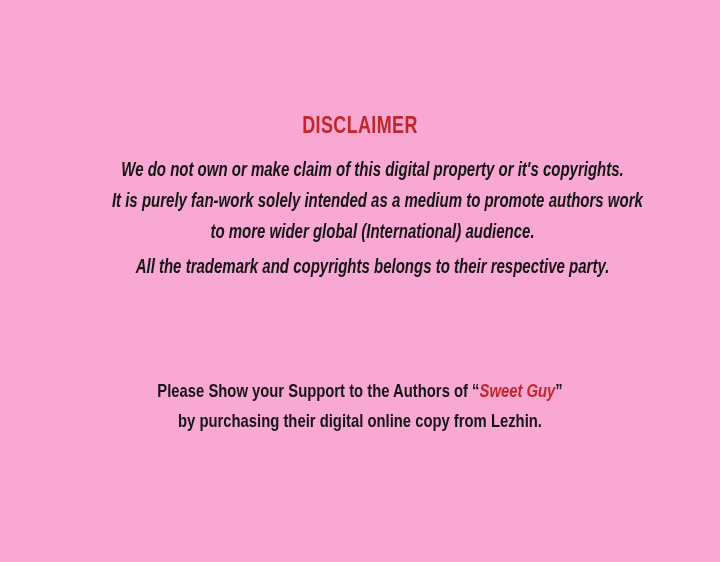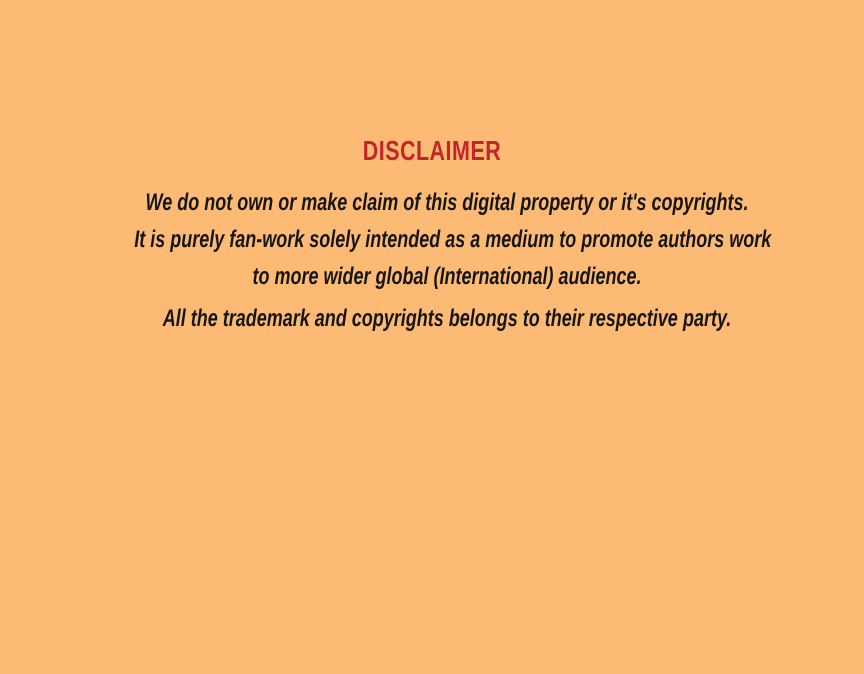--- a/index.html
+++ b/index.html
@@ -4,21 +4,21 @@
 <style>
   html, body {
     margin: 0;
     padding: 0;
     background: #ffffff;
   }
   .page {
     position: relative;
     width: 720px;
     height: 562px;
-    background: #fdba74;
+    background: #f9a8d4;
     overflow: hidden;
     font-family: "Liberation Sans", sans-serif;
     color: #1a1a1a;
     text-align: center;
   }
   .title {
     margin: 0;
     padding-top: 112px;
     font-size: 23px;
     line-height: 26px;
@@ -69,14 +69,18 @@
 
   <div class="title">DISCLAIMER</div>
 
   <div class="body-block">
     <div class="body-line">We do not own or make claim of this digital property or it's copyrights.</div>
     <div class="body-line">It is purely fan-work solely intended as a medium to promote authors work</div>
     <div class="body-line">to more wider global (International) audience.</div>
     <div class="body-line rights-line">All the trademark and copyrights belongs to their respective party.</div>
   </div>
 
+  <div class="support-block">
+    <div class="support-line"><span>Please Show your Support to the Authors of “</span><span class="highlight">Sweet Guy</span><span>”</span></div>
+    <div class="support-line">by purchasing their digital online copy from Lezhin.</div>
+  </div>
 
 </div>
 
 </body></html>

